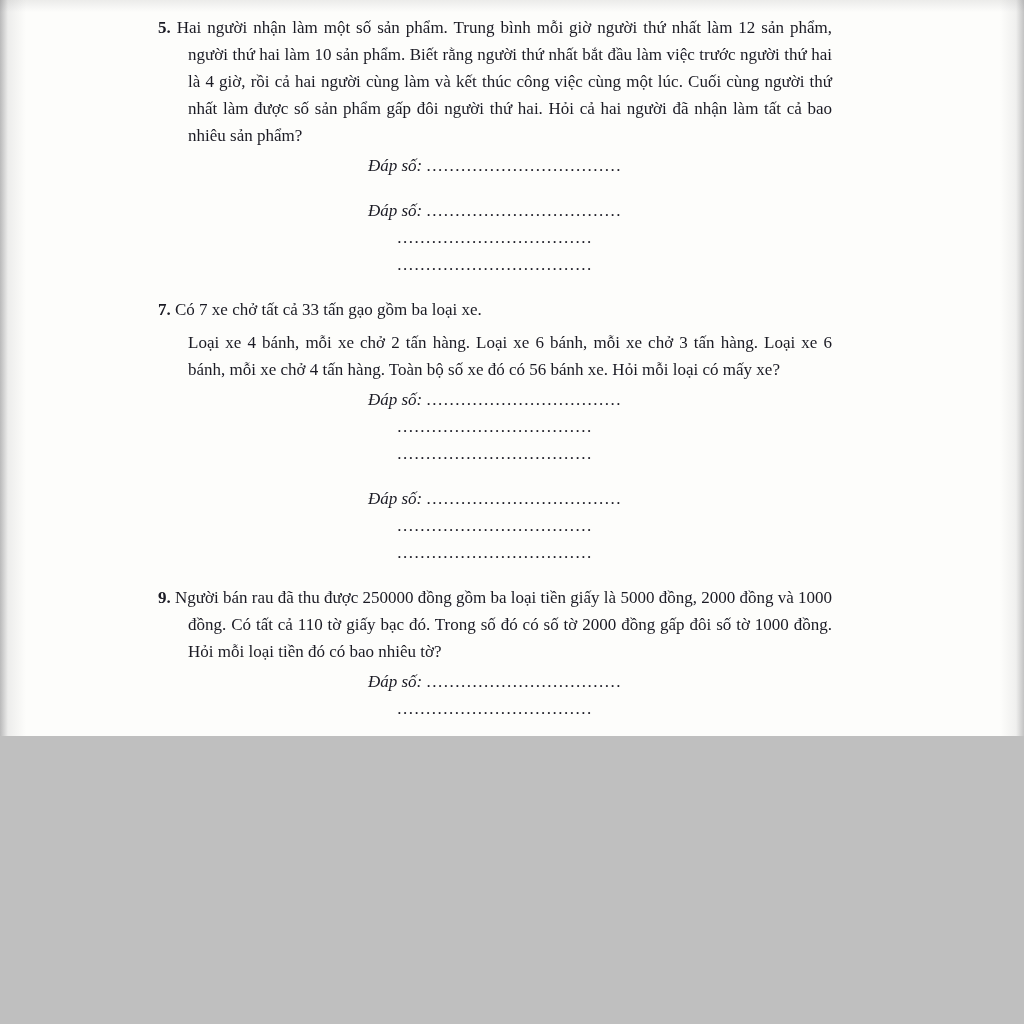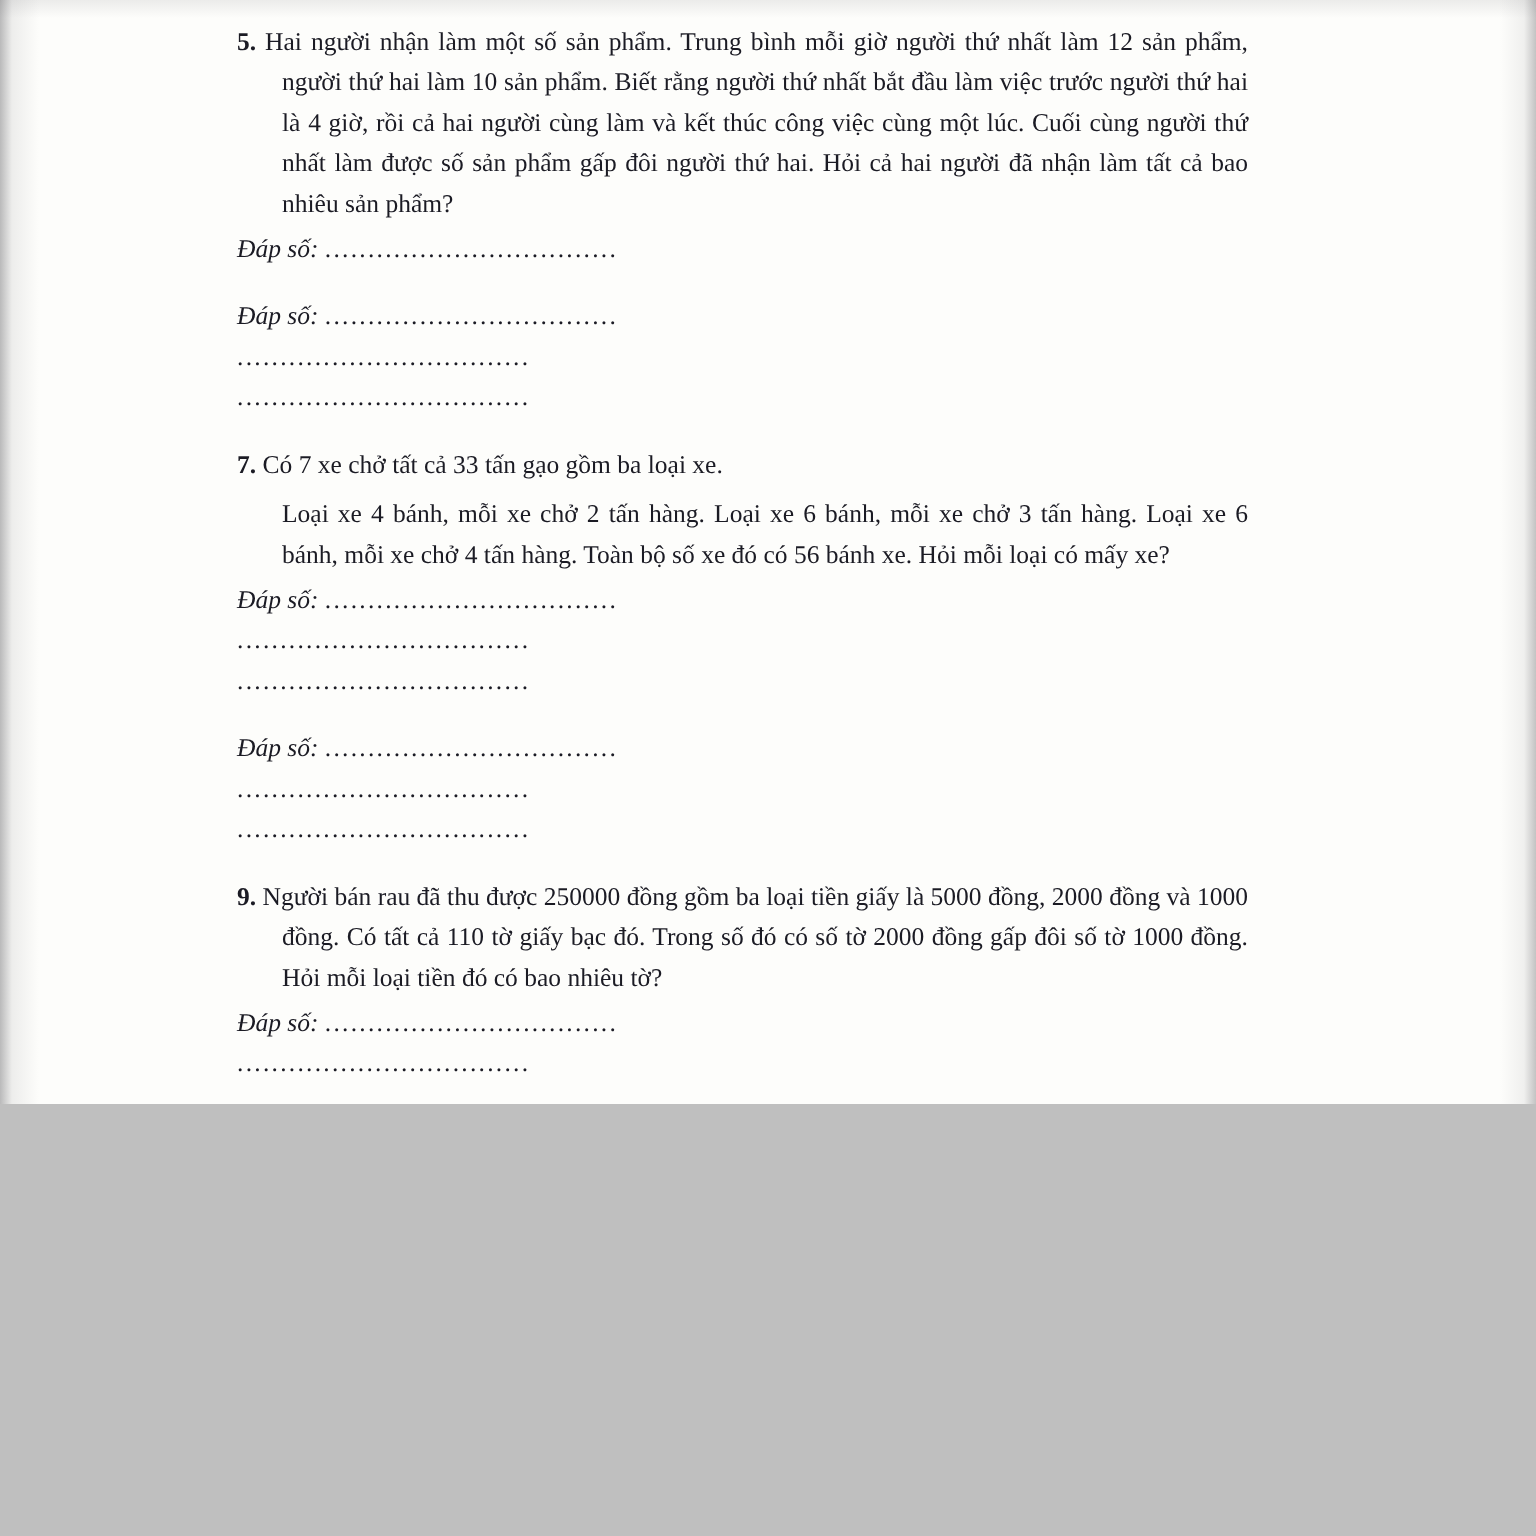--- a/index.html
+++ b/index.html
@@ -31,21 +31,21 @@
   .para.first {
     margin-left: 30px;
     text-indent: -30px;
   }
   .num { font-weight: 700; }
   .para.sub {
     margin-left: 30px;
     margin-top: 6px;
   }
   .answers {
-    text-align: left;
+    text-align: center;
     margin-top: 3px;
   }
   .answer-line { line-height: 27px; }
   .answer-label { font-style: italic; }
   .dots {
     letter-spacing: 1.5px;
     white-space: nowrap;
   }
   .page-number {
     text-align: right;

